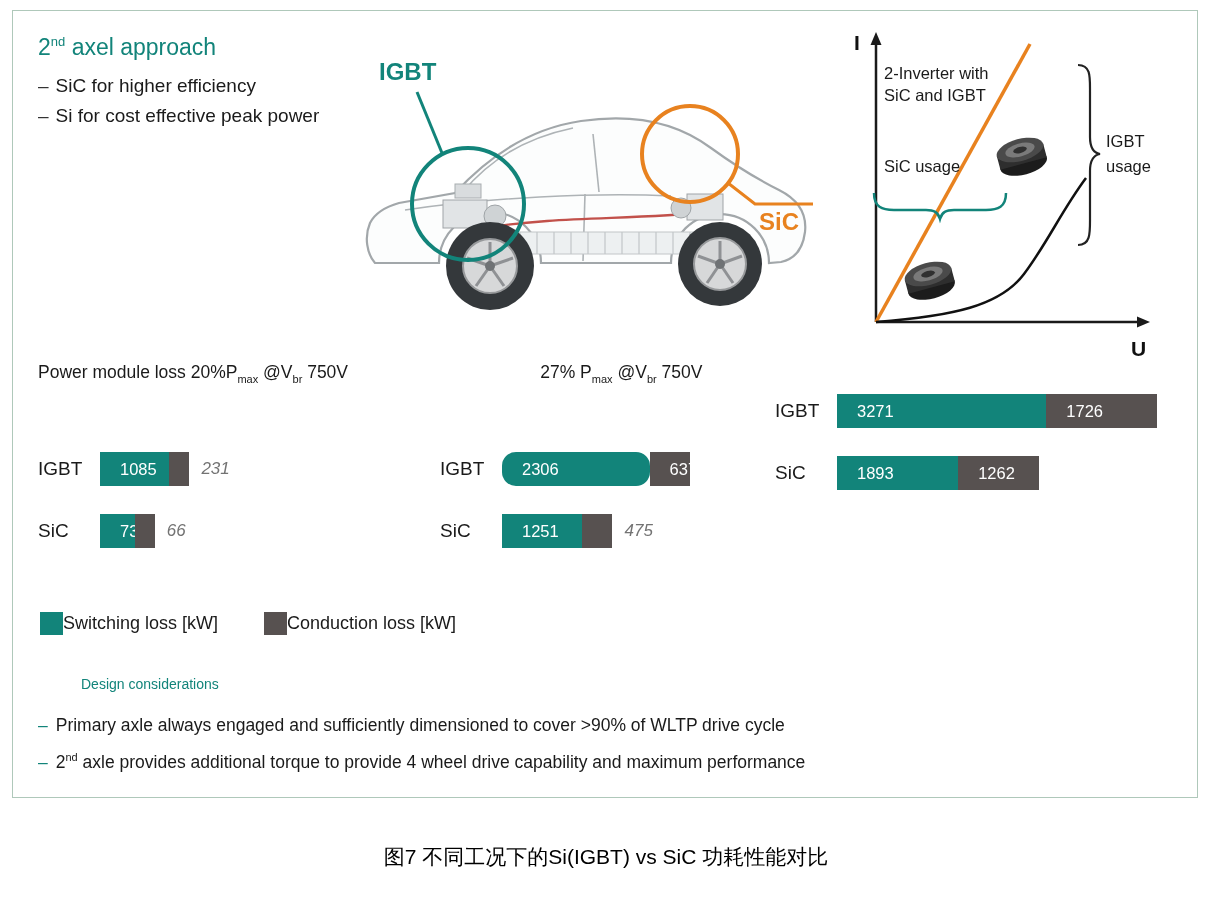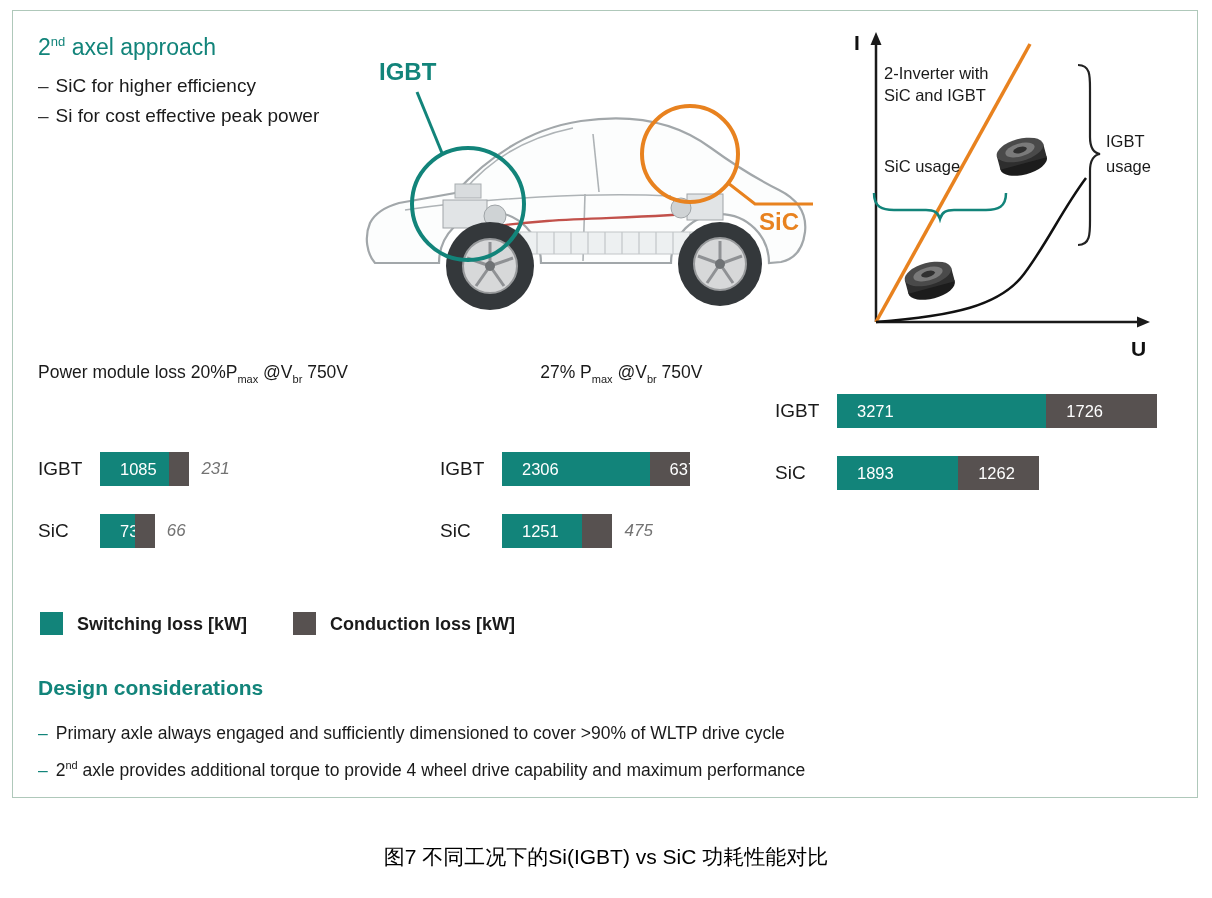--- a/index.html
+++ b/index.html
@@ -60,27 +60,27 @@
   .bar-row{display:flex;align-items:center;height:42px;}
   .row-label{width:62px;flex:none;font-size:19px;}
   .bar{display:flex;align-items:center;height:42px;}
   .seg{height:34px;flex:none;display:flex;align-items:center;justify-content:flex-start;color:#fff;font-size:16.5px;overflow:hidden;padding-left:20px;}
   .seg-switch{background:var(--teal);}
   .seg-cond{background:var(--gray);}
   .val-out{margin-left:12px;font-size:17px;color:#737373;white-space:nowrap;font-style:italic;}
 
   
   .legend{position:absolute;left:40px;top:612px;display:flex;gap:46px;align-items:center;}
-  .legend-item{display:flex;align-items:flex-end;gap:14px;font-weight:bold;}
+  .legend-item{display:flex;align-items:center;}
   .legend-swatch{width:23px;height:23px;display:inline-block;background:var(--teal);}
   .legend-label{font-size:18px;}
 
   
   .design{position:absolute;left:38px;top:676px;}
-  .design-heading{color:var(--teal);font-size:21px;font-weight:bold;}
+  .design-heading{color:var(--teal);font-size:14px;font-weight:normal;margin-left:43px;}
   .design-bullets{margin-top:12px;font-size:17.5px;line-height:32px;}
   .design-bullets .dash{color:var(--teal);margin-right:8px;}
   .design-bullets sup{font-size:11px;}
 
   .caption{position:absolute;left:0;top:843px;width:1212px;text-align:center;font-size:21px;color:#000;}
 </style>
 </head>
 <body>
 
 <div class="frame"></div>
@@ -211,21 +211,21 @@
 
   <div class="bar-group g2">
     <div class="group-header">
       <div class="gh-line1"></div>
       <div class="gh-line2"><span>27% P</span><sub>max</sub><span> @V</span><sub>br</sub><span> 750V</span></div>
     </div>
     <div class="bar-rows">
       <div class="bar-row">
         <span class="row-label">IGBT</span>
         <div class="bar">
-          <div class="seg seg-switch" style="width: 147.6px;">
+          <div class="seg seg-switch" style="width: 147.6px; border-radius: 14px;">
               <span class="val">2306</span>
             </div>
           <div class="seg seg-cond" style="width: 40.8px;">
               <span class="val">637</span>
             </div>
           <span class="val-out"></span>
         </div>
       </div>
       <div class="bar-row">
         <span class="row-label">SiC</span>

